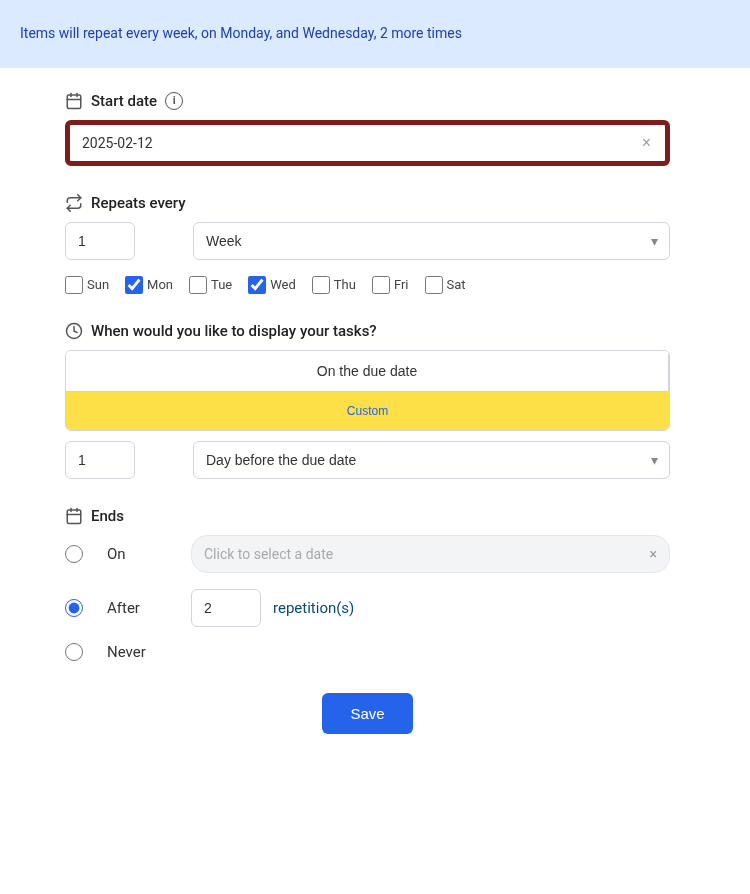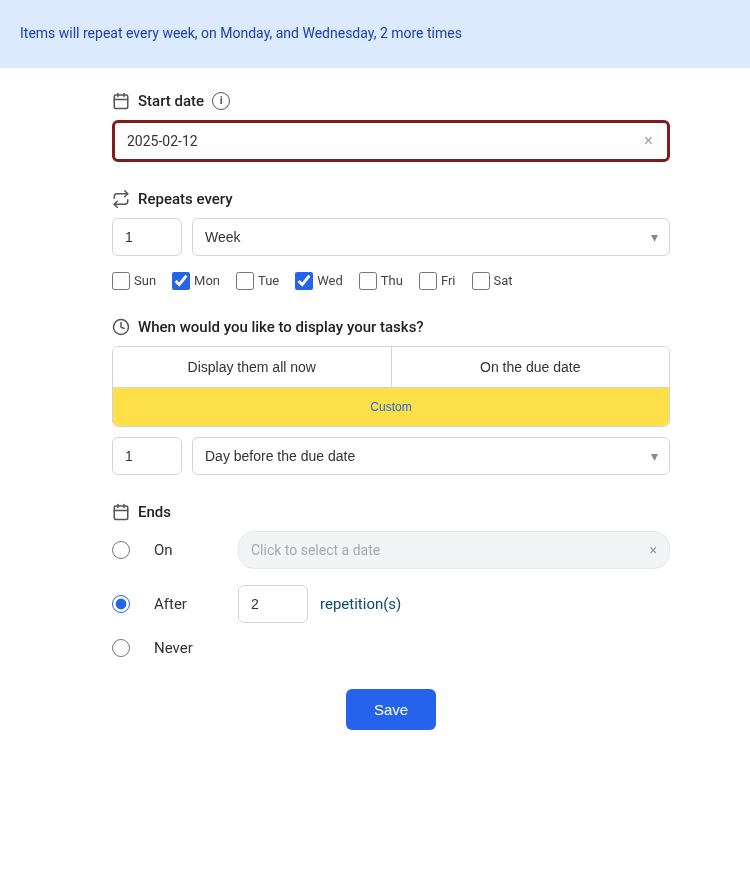--- a/index.html
+++ b/index.html
@@ -12,41 +12,41 @@
       font-size: 15px;
     }
     .info-banner {
       background: #dbeafe;
       color: #1e40af;
       padding: 24px 20px;
       font-size: 14px;
       line-height: 1.4;
     }
     .form-container {
-      padding: 24px 80px 40px 112px;
+      padding: 24px 80px 40px 65px;
     }
     .section {
       margin-bottom: 28px;
     }
     .section-label {
       display: flex;
       align-items: center;
       gap: 8px;
       font-weight: 500;
       font-size: 15px;
       margin-bottom: 10px;
       color: #222;
     }
     .section-label svg {
       color: #555;
     }
     .input-with-clear {
       display: flex;
       align-items: center;
-      border: 3px solid #7f1d1d;
+      border: 5px solid #7f1d1d;
       border-radius: 6px;
       padding: 10px 12px;
       font-size: 14px;
       color: #333;
       background: #fff;
     }
     .input-with-clear span.value { flex: 1; }
     .input-with-clear .clear-btn {
       color: #999;
       cursor: pointer;
@@ -67,20 +67,21 @@
       border-radius: 6px;
       padding: 10px 12px;
       font-size: 14px;
       color: #333;
       outline: none;
       text-align: left;
     }
     .select-wrapper {
       flex: 1;
       position: relative;
+      margin-left: 48px;
     }
     .select-wrapper select {
       width: 100%;
       border: 1px solid #d1d5db;
       border-radius: 6px;
       padding: 10px 36px 10px 12px;
       font-size: 14px;
       color: #333;
       background: #fff;
       outline: none;
@@ -322,21 +323,20 @@
   <div class="section">
     <div class="section-label">
       <svg width="18" height="18" viewBox="0 0 24 24" fill="none" stroke="#555" stroke-width="2" stroke-linecap="round" stroke-linejoin="round">
         <circle cx="12" cy="12" r="10"></circle>
         <polyline points="12 6 12 12 16 14"></polyline>
       </svg>
       <span>When would you like to display your tasks?</span>
     </div>
     <div class="display-options">
       <div class="display-options-row">
-        <button class="display-option-btn">Display them all now</button>
         <button class="display-option-btn">On the due date</button>
       </div>
       <button class="custom-btn">Custom</button>
     </div>
     <div class="custom-row">
       <input class="number-input" type="number" value="1" min="1" style="">
       <div class="select-wrapper">
         <select>
           <option selected="">Day before the due date</option>
           <option>Week before the due date</option>

